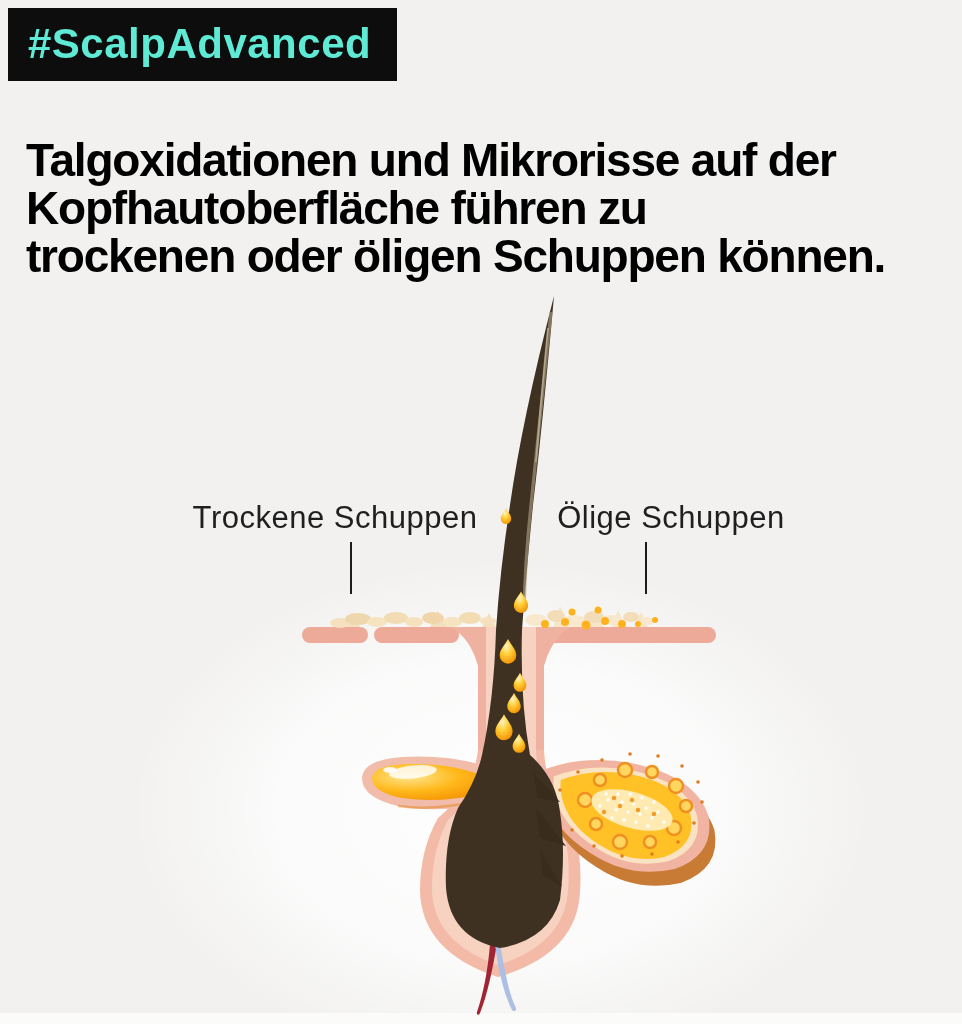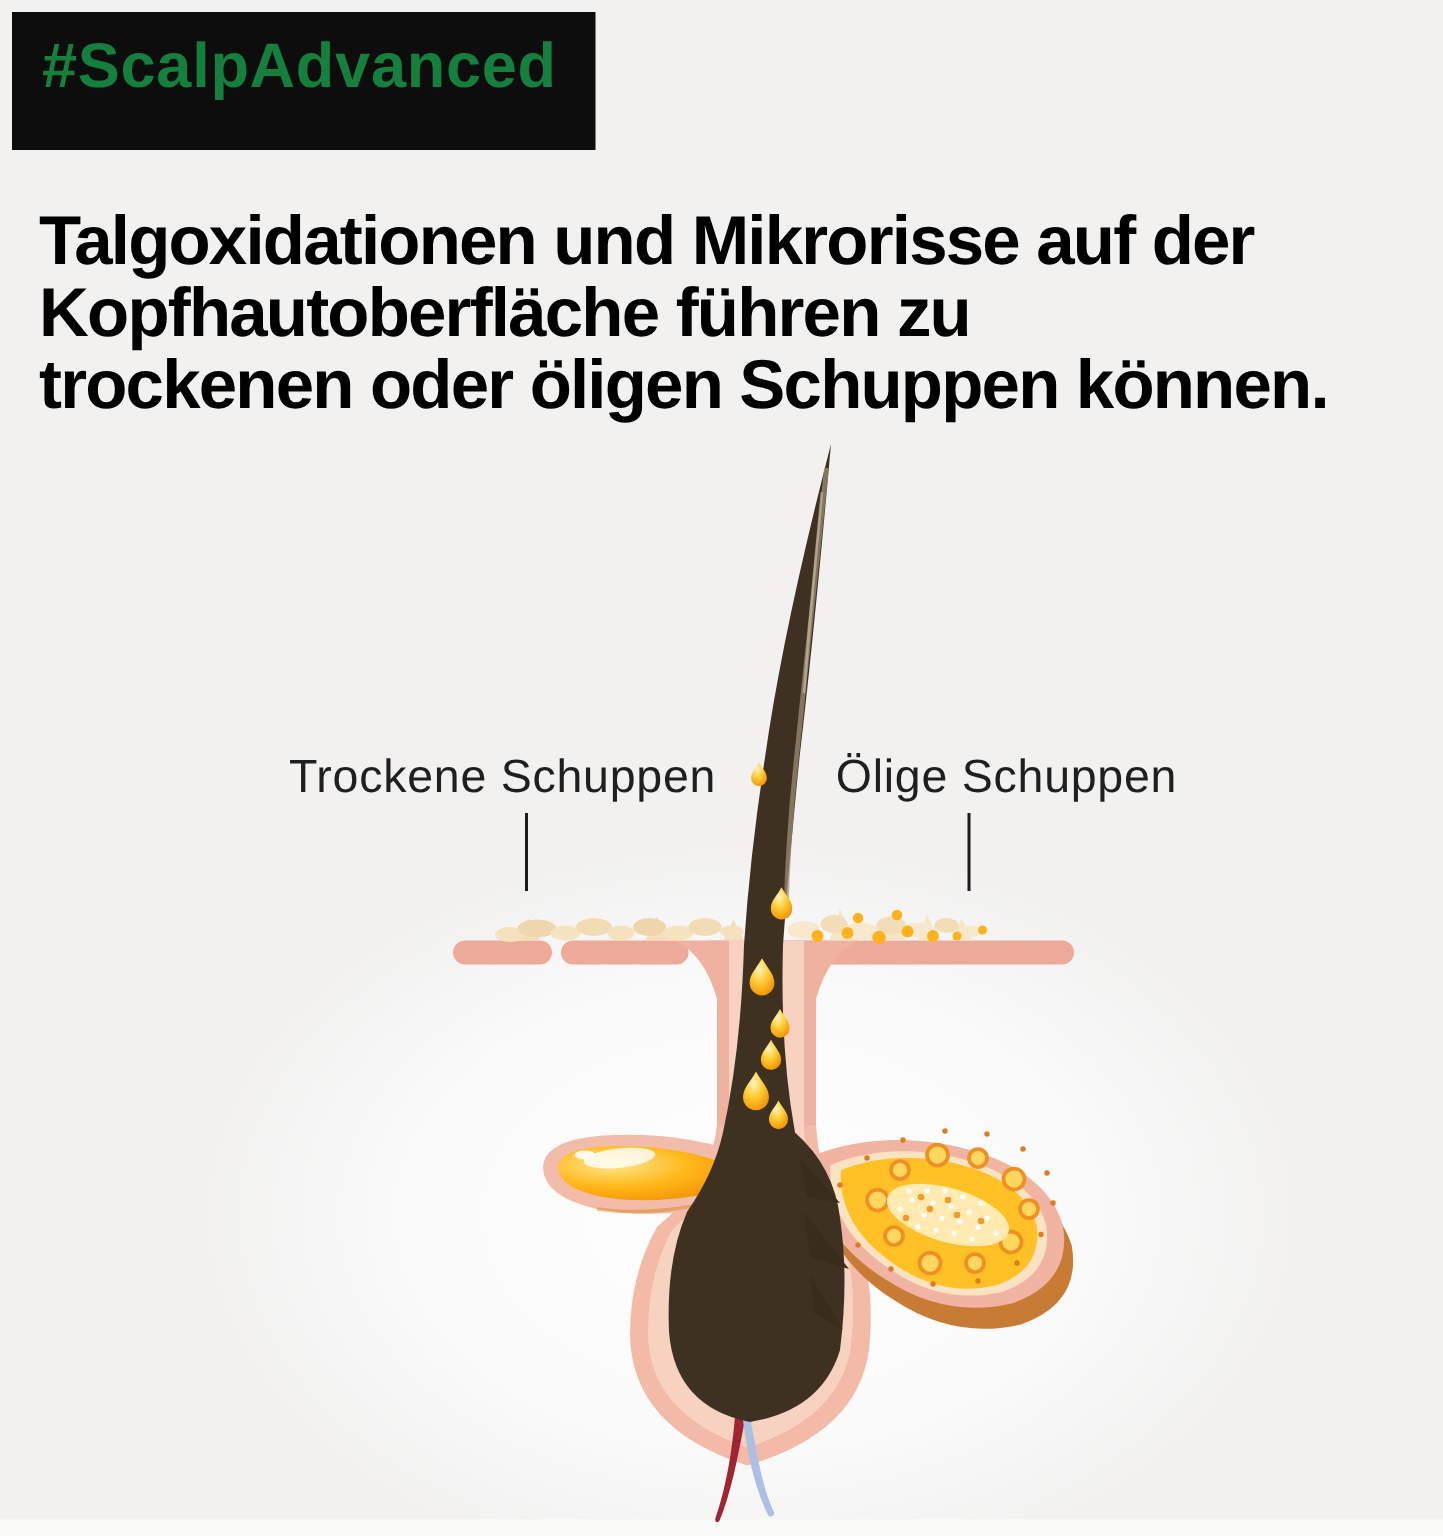--- a/index.html
+++ b/index.html
@@ -3,23 +3,23 @@
 <meta charset="utf-8">
 <style>
   html,body{margin:0;padding:0;}
   .page{
     position:relative;width:962px;height:1024px;overflow:hidden;
     background:#f2f1f0;
     font-family:"Liberation Sans","DejaVu Sans",sans-serif;
   }
   .banner{
     position:absolute;top:8px;left:8px;display:inline-block;
-    background:#0d0d0d;color:#15803d;
+    background:#0d0d0d;color:#5eead4;
     font-size:42px;font-weight:bold;letter-spacing:0.5px;
-    padding:12px 26px 32px 20px;
+    padding:12px 26px 13px 20px;
   }
   .headline{
     position:absolute;top:120px;left:10px;width:950px;
     color:#000000;font-size:46px;font-weight:bold;
     line-height:48px;letter-spacing:-1.2px;margin:16px;
   }
   .headline span{display:block;}
   .diagram{position:absolute;top:0;left:0;}
   .lbl{
     font-family:"Liberation Sans","DejaVu Sans",sans-serif;

